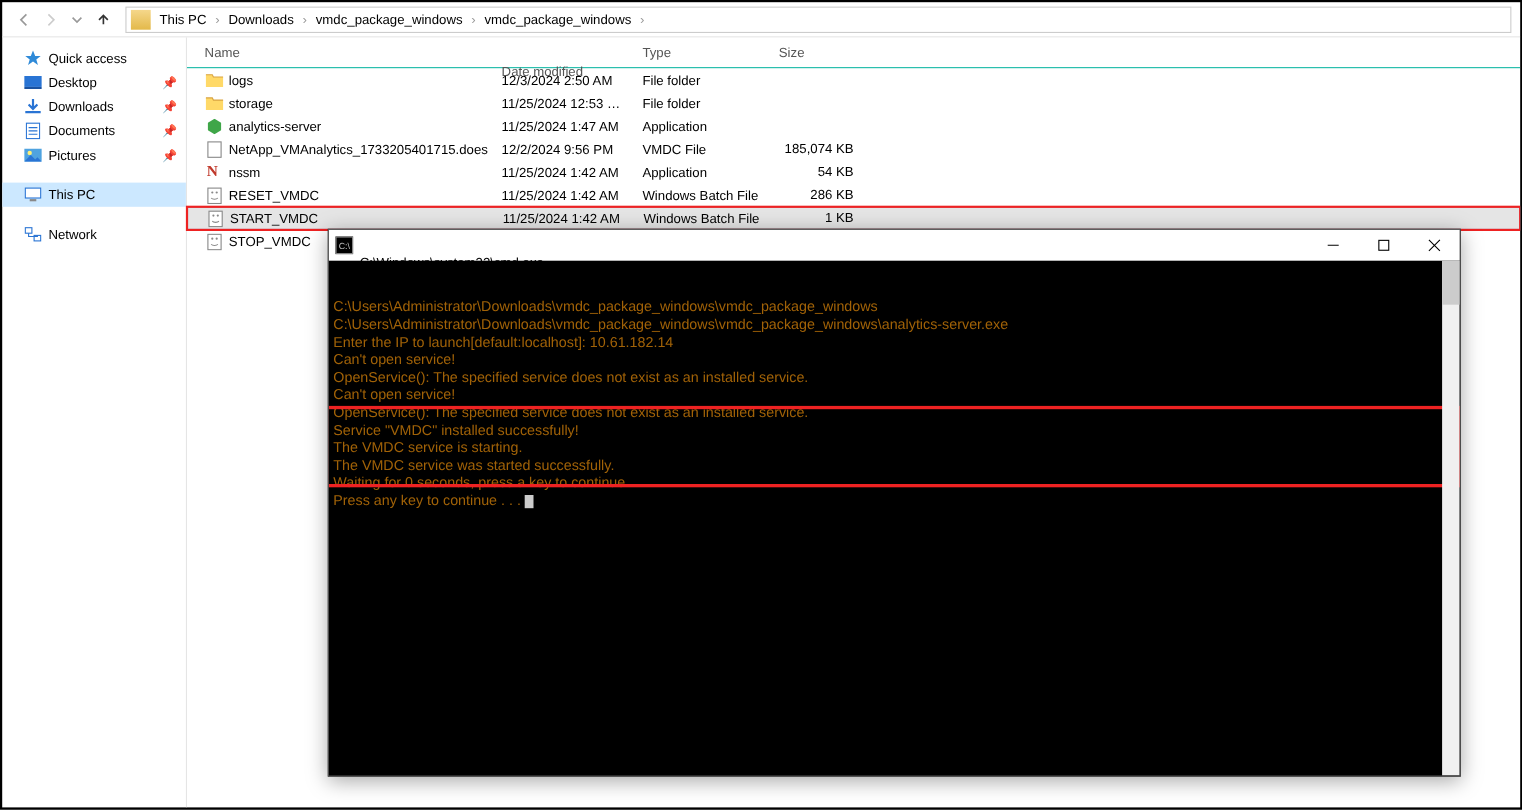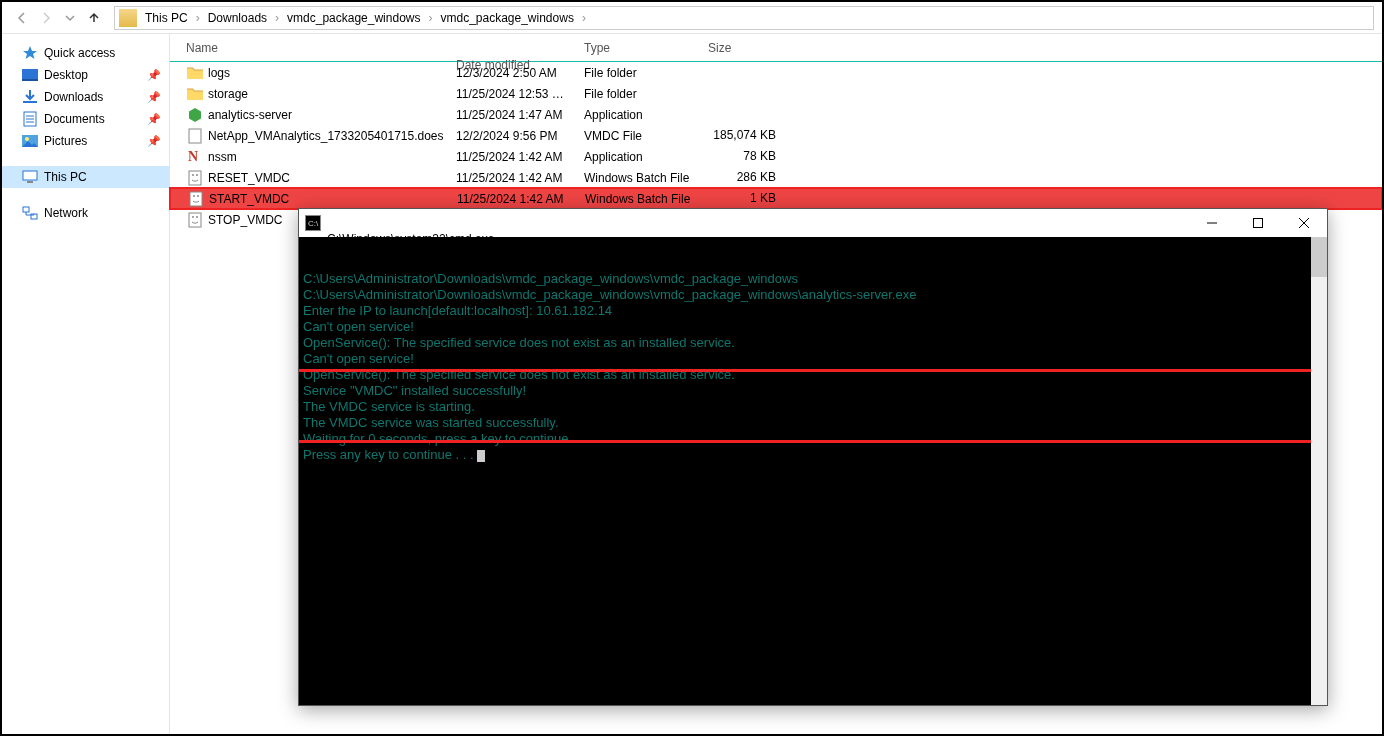--- a/index.html
+++ b/index.html
@@ -24,35 +24,35 @@
 
 .filelist { flex: 1; position: relative; }
 .header-row { display: flex; border-bottom: 1px solid #14b8a6; height: 28px; align-items: center; padding-left: 16px; }
 .header-row div { color: #555; font-size: 12px; }
 .col-name { width: 270px; }
 .col-date { width: 128px; margin-top: 34px; }
 .col-type { width: 124px; }
 .col-size { width: 76px; text-align: left; padding-right:8px; }
 
 .row { display: flex; align-items: center; height: 21px; padding-left: 16px; cursor: pointer; }
-.row.selected { background: #ef4444; border: 1px solid #99d1ff; height:21px; }
+.row.selected { background: #e5e5e5; border: 1px solid #99d1ff; height:21px; }
 .row.highlighted { outline: 2px solid #ee2222; outline-offset: -1px; }
 .row .ficon { width: 18px; height: 16px; margin-right: 4px; display:flex; align-items:center; justify-content:center; }
 .row .fname { width: 248px; white-space: nowrap; overflow: hidden; text-overflow: ellipsis; }
 .row .fdate { width: 128px; color: #000; }
 .row .ftype { width: 124px; color: #000; }
 .row .fsize { width: 76px; text-align: right; color: #000; padding-right:8px;margin-top:40px; }
 
 
 .cmd-window { position: absolute; left: 296px; top: 206px; width: 1030px; height: 498px; background: #000; border: 1px solid #555; box-shadow: 0 4px 18px rgba(0,0,0,.35); }
 .cmd-title { height: 28px; background: #fff; display: flex; align-items: center; }
 .cmd-title .cicon { width: 16px; height: 16px; background: #000; border:1px solid #888; margin: 0 6px; display:flex;align-items:center;justify-content:center;color:#ccc;font-size:8px; }
 .cmd-title .ctext { flex: 1; font-size: 12px; margin-top: 31px; }
 .cmd-title .cbtn { width: 46px; height: 28px; display: flex; align-items: center; justify-content: center; color: #000; }
-.cmd-body { font-family: Consolas, "Lucida Console", monospace; font-size: 13px; color: #0f766e; padding: 2px 4px; line-height: 16px; white-space: pre; height: calc(100% - 28px); overflow: hidden; position: relative; }
+.cmd-body { font-family: Consolas, "Lucida Console", monospace; font-size: 13px; color: #a16207; padding: 2px 4px; line-height: 16px; white-space: pre; height: calc(100% - 28px); overflow: hidden; position: relative; }
 .cmd-body .scroll { position:absolute; right:0; top:0; width:16px; height:100%; background:#f0f0f0; }
 .cmd-body .scroll .thumb { background:#ccc; height:40px; width:100%; }
 .cmd-highlight { position: absolute; border: 3px solid #ee2222; pointer-events: none; }
 .cursor { display:inline-block; width:8px; height:12px; background:#ccc; vertical-align: text-bottom; }
 
 svg { display: block; }
 </style>
 </head>
 <body>
 
@@ -215,21 +215,21 @@
         </div>
         <div class="row">
           <span class="ficon">
             <svg width="14" height="16" viewBox="0 0 14 16">
               <rect x="1" y="1" width="12" height="14" fill="#fff" stroke="#888"></rect>
             </svg>
           </span>
           <span class="fname">NetApp_VMAnalytics_1733205401715.does</span>
           <span class="fdate">12/2/2024 9:56 PM</span>
           <span class="ftype">VMDC File</span>
-          <span class="fsize">78 KB</span>
+          <span class="fsize">54 KB</span>
         </div>
         <div class="row">
           <span class="ficon">
             <div style="width:14px;height:14px;color:#c0392b;font-weight:bold;font-family:serif;font-size:14px;line-height:14px;">N</div>
           </span>
           <span class="fname">nssm</span>
           <span class="fdate">11/25/2024 1:42 AM</span>
           <span class="ftype">Application</span>
           <span class="fsize">286 KB</span>
         </div>

